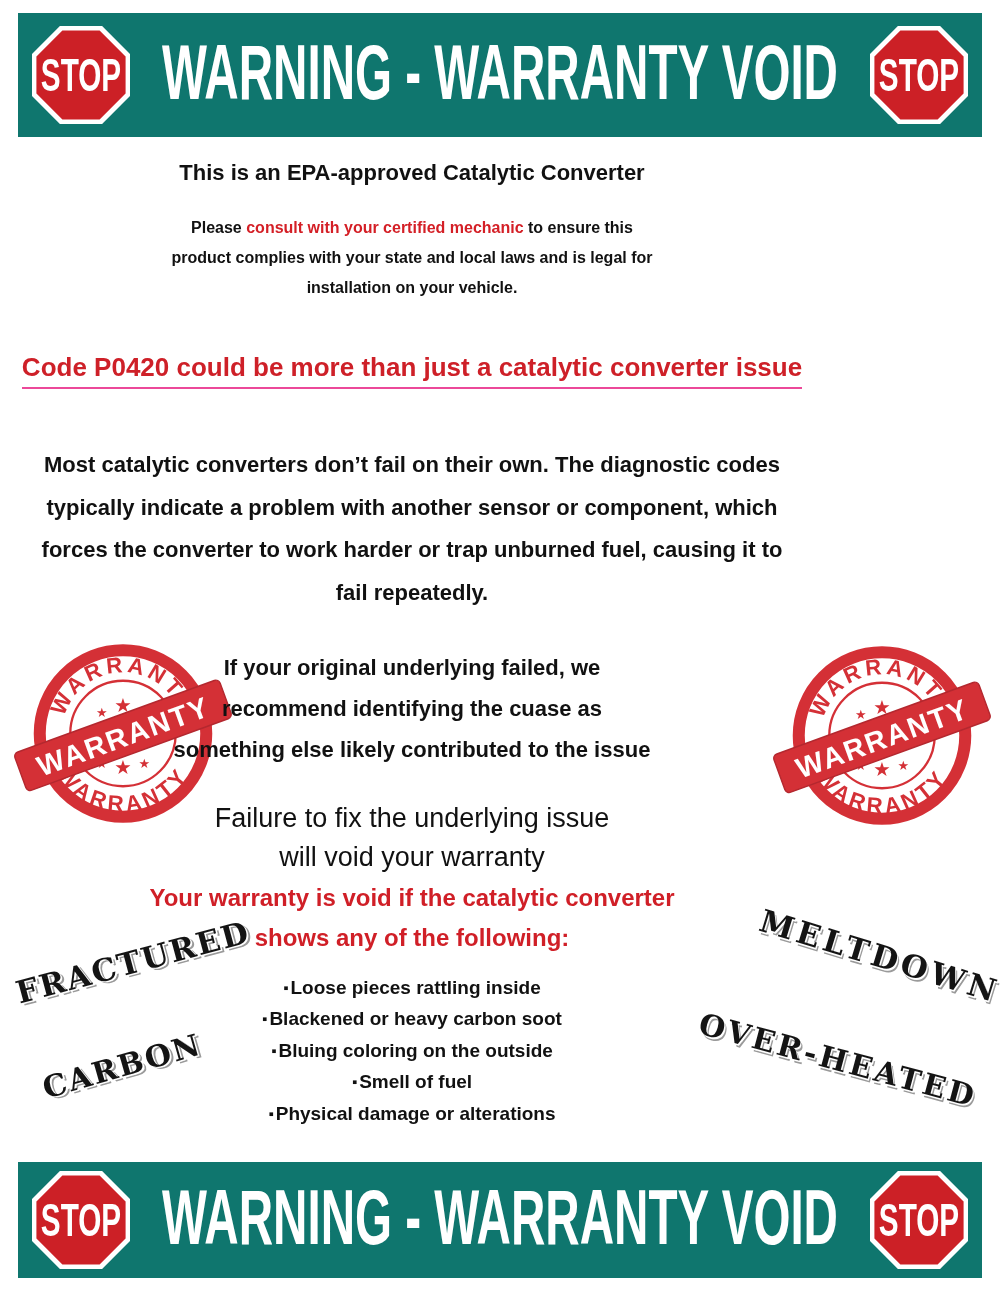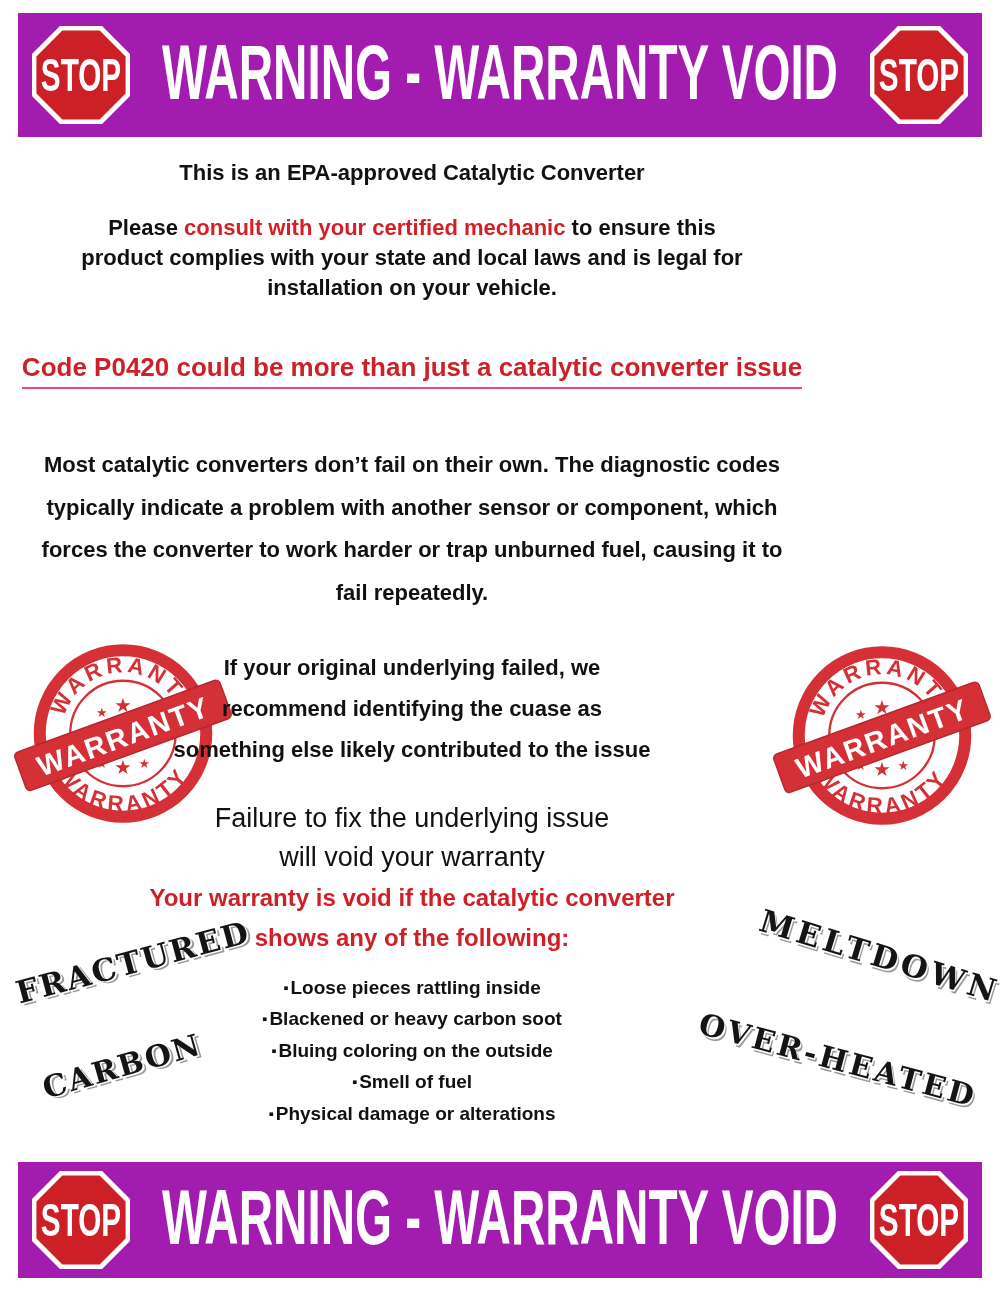--- a/index.html
+++ b/index.html
@@ -2,32 +2,32 @@
 <html><head>
 <meta charset="utf-8">
 <style>
   html,body{margin:0;padding:0;background:#ffffff;}
   .page{
     position:relative;width:1000px;height:1300px;background:#ffffff;
     font-family:"Liberation Sans",sans-serif;overflow:hidden;
   }
   
   .banner{
-    position:absolute;left:18px;width:964px;background:#a21caf;
+    position:absolute;left:18px;width:964px;background:#0f766e;
     display:flex;align-items:center;justify-content:flex-end;
     padding:12px 14px;box-sizing:border-box;
   }
   .banner.top{top:13px;height:124px;}
   .banner.bottom{top:1162px;height:116px;}
   .banner-title-svg{flex:1;height:92px;}
   .stop-svg{width:98px;height:98px;flex:0 0 auto;}
   
   .center-block{position:absolute;left:0;width:824px;text-align:center;color:#111111;}
   .intro-heading{top:158px;font-size:22px;font-weight:bold;line-height:30px;}
-  .please-block{top:213px;font-size:22px;font-weight:bold;line-height:30px;}
+  .please-block{top:213px;font-size:16px;font-weight:bold;line-height:30px;}
   .red{color:#d41f26;}
   .code-heading{top:352px;font-size:26px;font-weight:500;}
   .code-heading .underlined{
     display:inline-block;color:#ce2028;border-bottom:2px solid #ec4899;padding-bottom:4px;font-weight:bold;
   }
   .diagnosis-block{top:444px;font-size:22px;font-weight:bold;line-height:42.7px;}
   .recommend-block{top:647px;font-size:22px;font-weight:bold;line-height:41px;}
   .failure-block{top:799px;font-size:27px;font-weight:400;line-height:39px;}
   .void-heading{top:878px;font-size:24px;font-weight:bold;line-height:40px;color:#d01f27;}
   .bullet-list{top:973px;font-size:19px;font-weight:bold;line-height:29.4px;}

